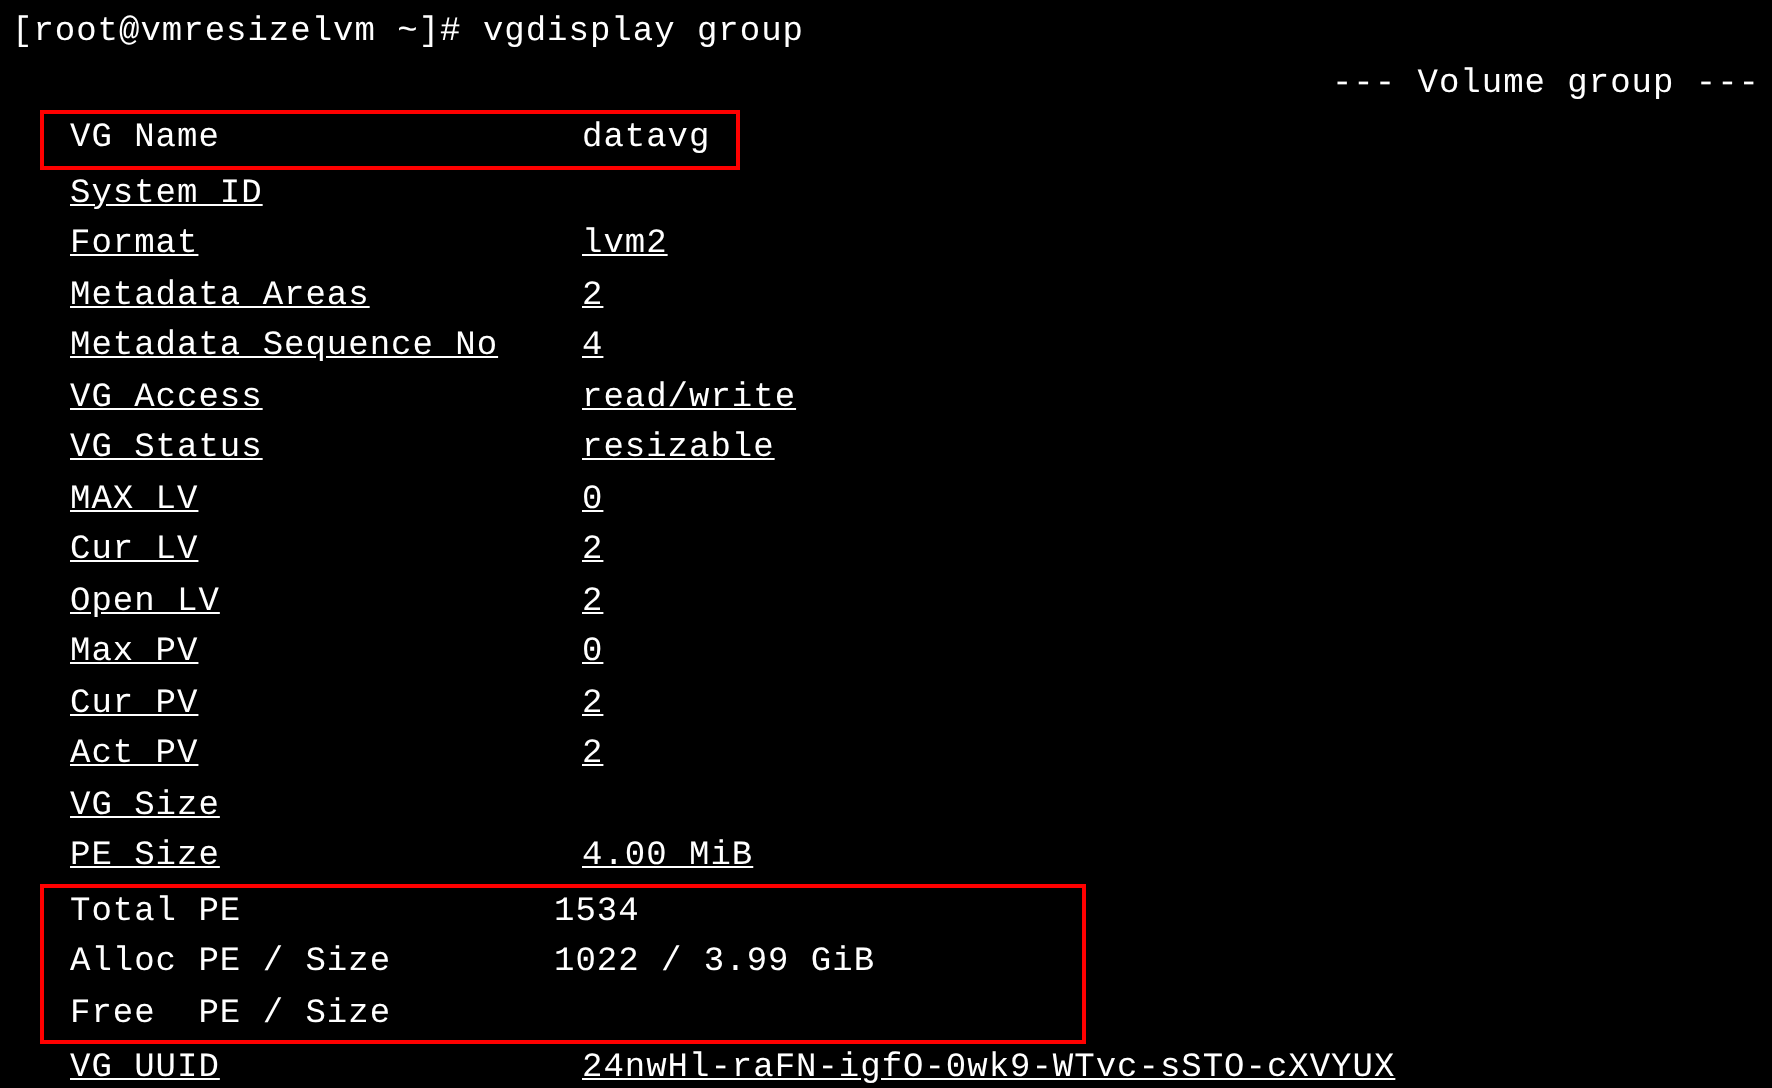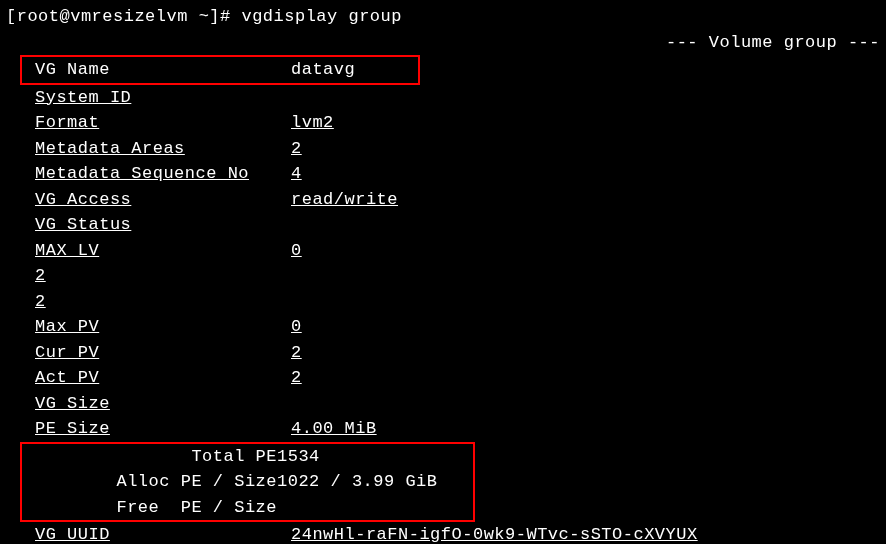--- a/index.html
+++ b/index.html
@@ -42,48 +42,47 @@
       padding-left: 29px;
       text-decoration: underline;
     }
     .highlight-box {
       border: 2px solid #ff0000;
       margin-left: 14px;
       padding: 0 0 0 13px;
       display: inline-block;
     }
     .highlight-box-top {
-      width: 400px;
+      width: 350px;
     }
     .highlight-box-bottom {
-      width: 455px;
-      text-align: right;
+      width: 523px;
     }
   </style>
 </head>
 <body>
 
 
 
 <div class="prompt"><span>[root@vmresizelvm ~]#</span> <span>vgdisplay group</span></div>
 <div class="section-header">  --- Volume group ---</div>
 
 <div class="highlight-box highlight-box-top">
   <div class="row"><span class="label">VG Name</span><span class="value">datavg</span></div>
 </div>
 
 <div class="row indent"><span class="label">System ID</span><span class="value"></span></div>
 <div class="row indent"><span class="label">Format</span><span class="value">lvm2</span></div>
 <div class="row indent"><span class="label">Metadata Areas</span><span class="value">2</span></div>
 <div class="row indent"><span class="label">Metadata Sequence No</span><span class="value">4</span></div>
 <div class="row indent"><span class="label">VG Access</span><span class="value">read/write</span></div>
-<div class="row indent"><span class="label">VG Status</span></div>
+<div class="row indent"><span class="label">VG Status</span><span class="value">resizable</span></div>
 <div class="row indent"><span class="label">MAX LV</span><span class="value">0</span></div>
-<div class="row indent"><span class="value">2</span></div>
-<div class="row indent"><span class="value">2</span></div>
+<div class="row indent"><span class="label">Cur LV</span><span class="value">2</span></div>
+<div class="row indent"><span class="label">Open LV</span><span class="value">2</span></div>
 <div class="row indent"><span class="label">Max PV</span><span class="value">0</span></div>
 <div class="row indent"><span class="label">Cur PV</span><span class="value">2</span></div>
 <div class="row indent"><span class="label">Act PV</span><span class="value">2</span></div>
 <div class="row indent"><span class="label">VG Size</span></div>
 <div class="row indent"><span class="label">PE Size</span><span class="value">4.00 MiB</span></div>
 
 <div class="highlight-box highlight-box-bottom">
   <div class="row"><span class="label" style="width:242px">Total PE</span><span class="value">1534</span></div>
   <div class="row"><span class="label" style="width:242px">Alloc PE / Size</span><span class="value">1022 / 3.99 GiB</span></div>
   <div class="row"><span class="label" style="width:242px">Free  PE / Size</span></div>

